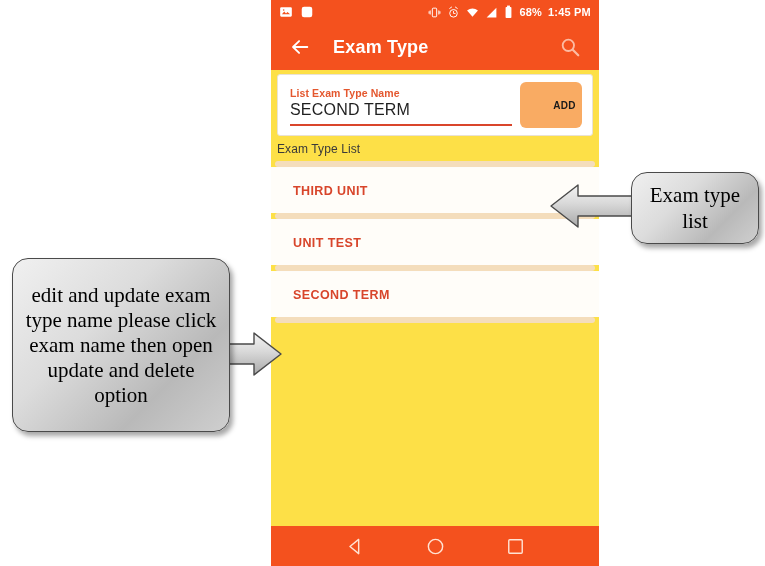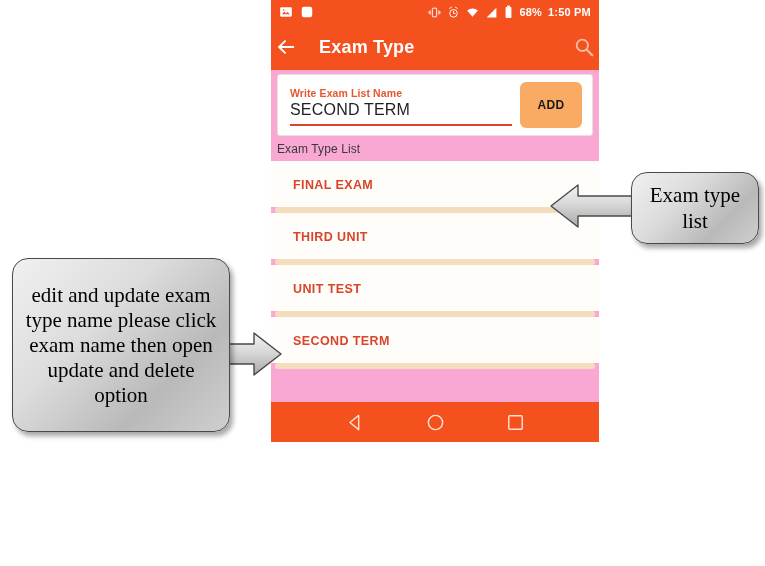--- a/index.html
+++ b/index.html
@@ -14,22 +14,22 @@
     overflow: hidden;
     position: relative;
   }
 
   
   .phone {
     position: absolute;
     left: 271px;
     top: 0px;
     width: 328px;
-    height: 442px;
-    background: #f9a8d4;
+    height: 566px;
+    background: #fde047;
     overflow: hidden;
   }
 
   
   .statusbar {
     height: 24px;
     background: #f4511e;
     display: flex;
     align-items: center;
     padding: 0 8px;
@@ -50,21 +50,21 @@
     white-space: nowrap;
   }
   .ico { display: block; }
 
   
   .appbar {
     height: 46px;
     background: #f4511e;
     display: flex;
     align-items: center;
-    padding: 0 4px;
+    padding: 0 18px;
     box-sizing: border-box;
   }
   .appbar-title {
     color: #ffffff;
     font-size: 18px;
     font-weight: bold;
     margin-left: 22px;
     letter-spacing: 0.2px;
   }
   .appbar-spacer { flex: 1; }
@@ -103,26 +103,27 @@
     background: #d9452b;
     width: 222px;
   }
   .add-btn {
     width: 70px;
     height: 46px;
     background: #f9ab63;
     border: none;
     border-radius: 6px;
     color: #1a1a1a;
-    font-size: 12px;
+    font-size: 10px;
     font-weight: bold;
     letter-spacing: 0.4px;
     margin-left: 8px;
     cursor: pointer;
     font-family: "Liberation Sans", sans-serif;
+    text-align: right;
   }
 
   
   .list-header {
     font-size: 12px;
     color: #3a3a3a;
     padding: 6px 0 5px 6px;
     letter-spacing: 0.1px;
   }
   .list-area { }
@@ -237,51 +238,48 @@
         <path d="M2 8.5C5 6 8.4 4.7 12 4.7S19 6 22 8.5L12 20z" fill="#ffffff"></path>
       </svg>
       <svg class="ico" width="13" height="13" viewBox="0 0 24 24">
         <path d="M21 3v18H3z" fill="#ffffff"></path>
       </svg>
       <svg class="ico" width="9" height="14" viewBox="0 0 14 24">
         <rect x="4.5" y="1" width="5" height="2.4" fill="#ffffff"></rect>
         <rect x="2" y="3.4" width="10" height="19" rx="1.4" fill="#ffffff"></rect>
       </svg>
       <span class="sb-text">68%</span>
-      <span class="sb-text">1:50 PM</span>
+      <span class="sb-text">1:45 PM</span>
     </div>
   </div>
 
   <div class="appbar">
     <svg class="back-arrow" viewBox="0 0 24 24">
       <path d="M20 12H5M11 5.5L4.4 12 11 18.5" stroke="#ffffff" stroke-width="2" fill="none" stroke-linecap="round" stroke-linejoin="round"></path>
     </svg>
     <span class="appbar-title">Exam Type</span>
     <span class="appbar-spacer"></span>
     <svg class="search-btn" viewBox="0 0 24 24">
       <circle cx="10.2" cy="10.2" r="6.2" fill="none" stroke="#ffd9c9" stroke-width="2"></circle>
       <path d="M15 15l6 6" stroke="#ffd9c9" stroke-width="2.4" stroke-linecap="round"></path>
     </svg>
   </div>
 
   <div class="input-card">
     <div class="field-wrap">
-      <div class="field-label">Write Exam List Name</div>
+      <div class="field-label">List Exam Type Name</div>
       <div class="field-value" placeholder="Write Exam Type Name">SECOND TERM</div>
       <div class="field-underline"></div>
     </div>
     <button class="add-btn">ADD</button>
   </div>
 
   <div class="list-header">Exam Type List</div>
 
   <div class="list-area">
-    <div class="list-item">
-      <span class="list-item-label">FINAL EXAM</span>
-    </div>
     <div class="list-divider"></div>
     <div class="list-item">
       <span class="list-item-label">THIRD UNIT</span>
     </div>
     <div class="list-divider"></div>
     <div class="list-item">
       <span class="list-item-label">UNIT TEST</span>
     </div>
     <div class="list-divider"></div>
     <div class="list-item">

